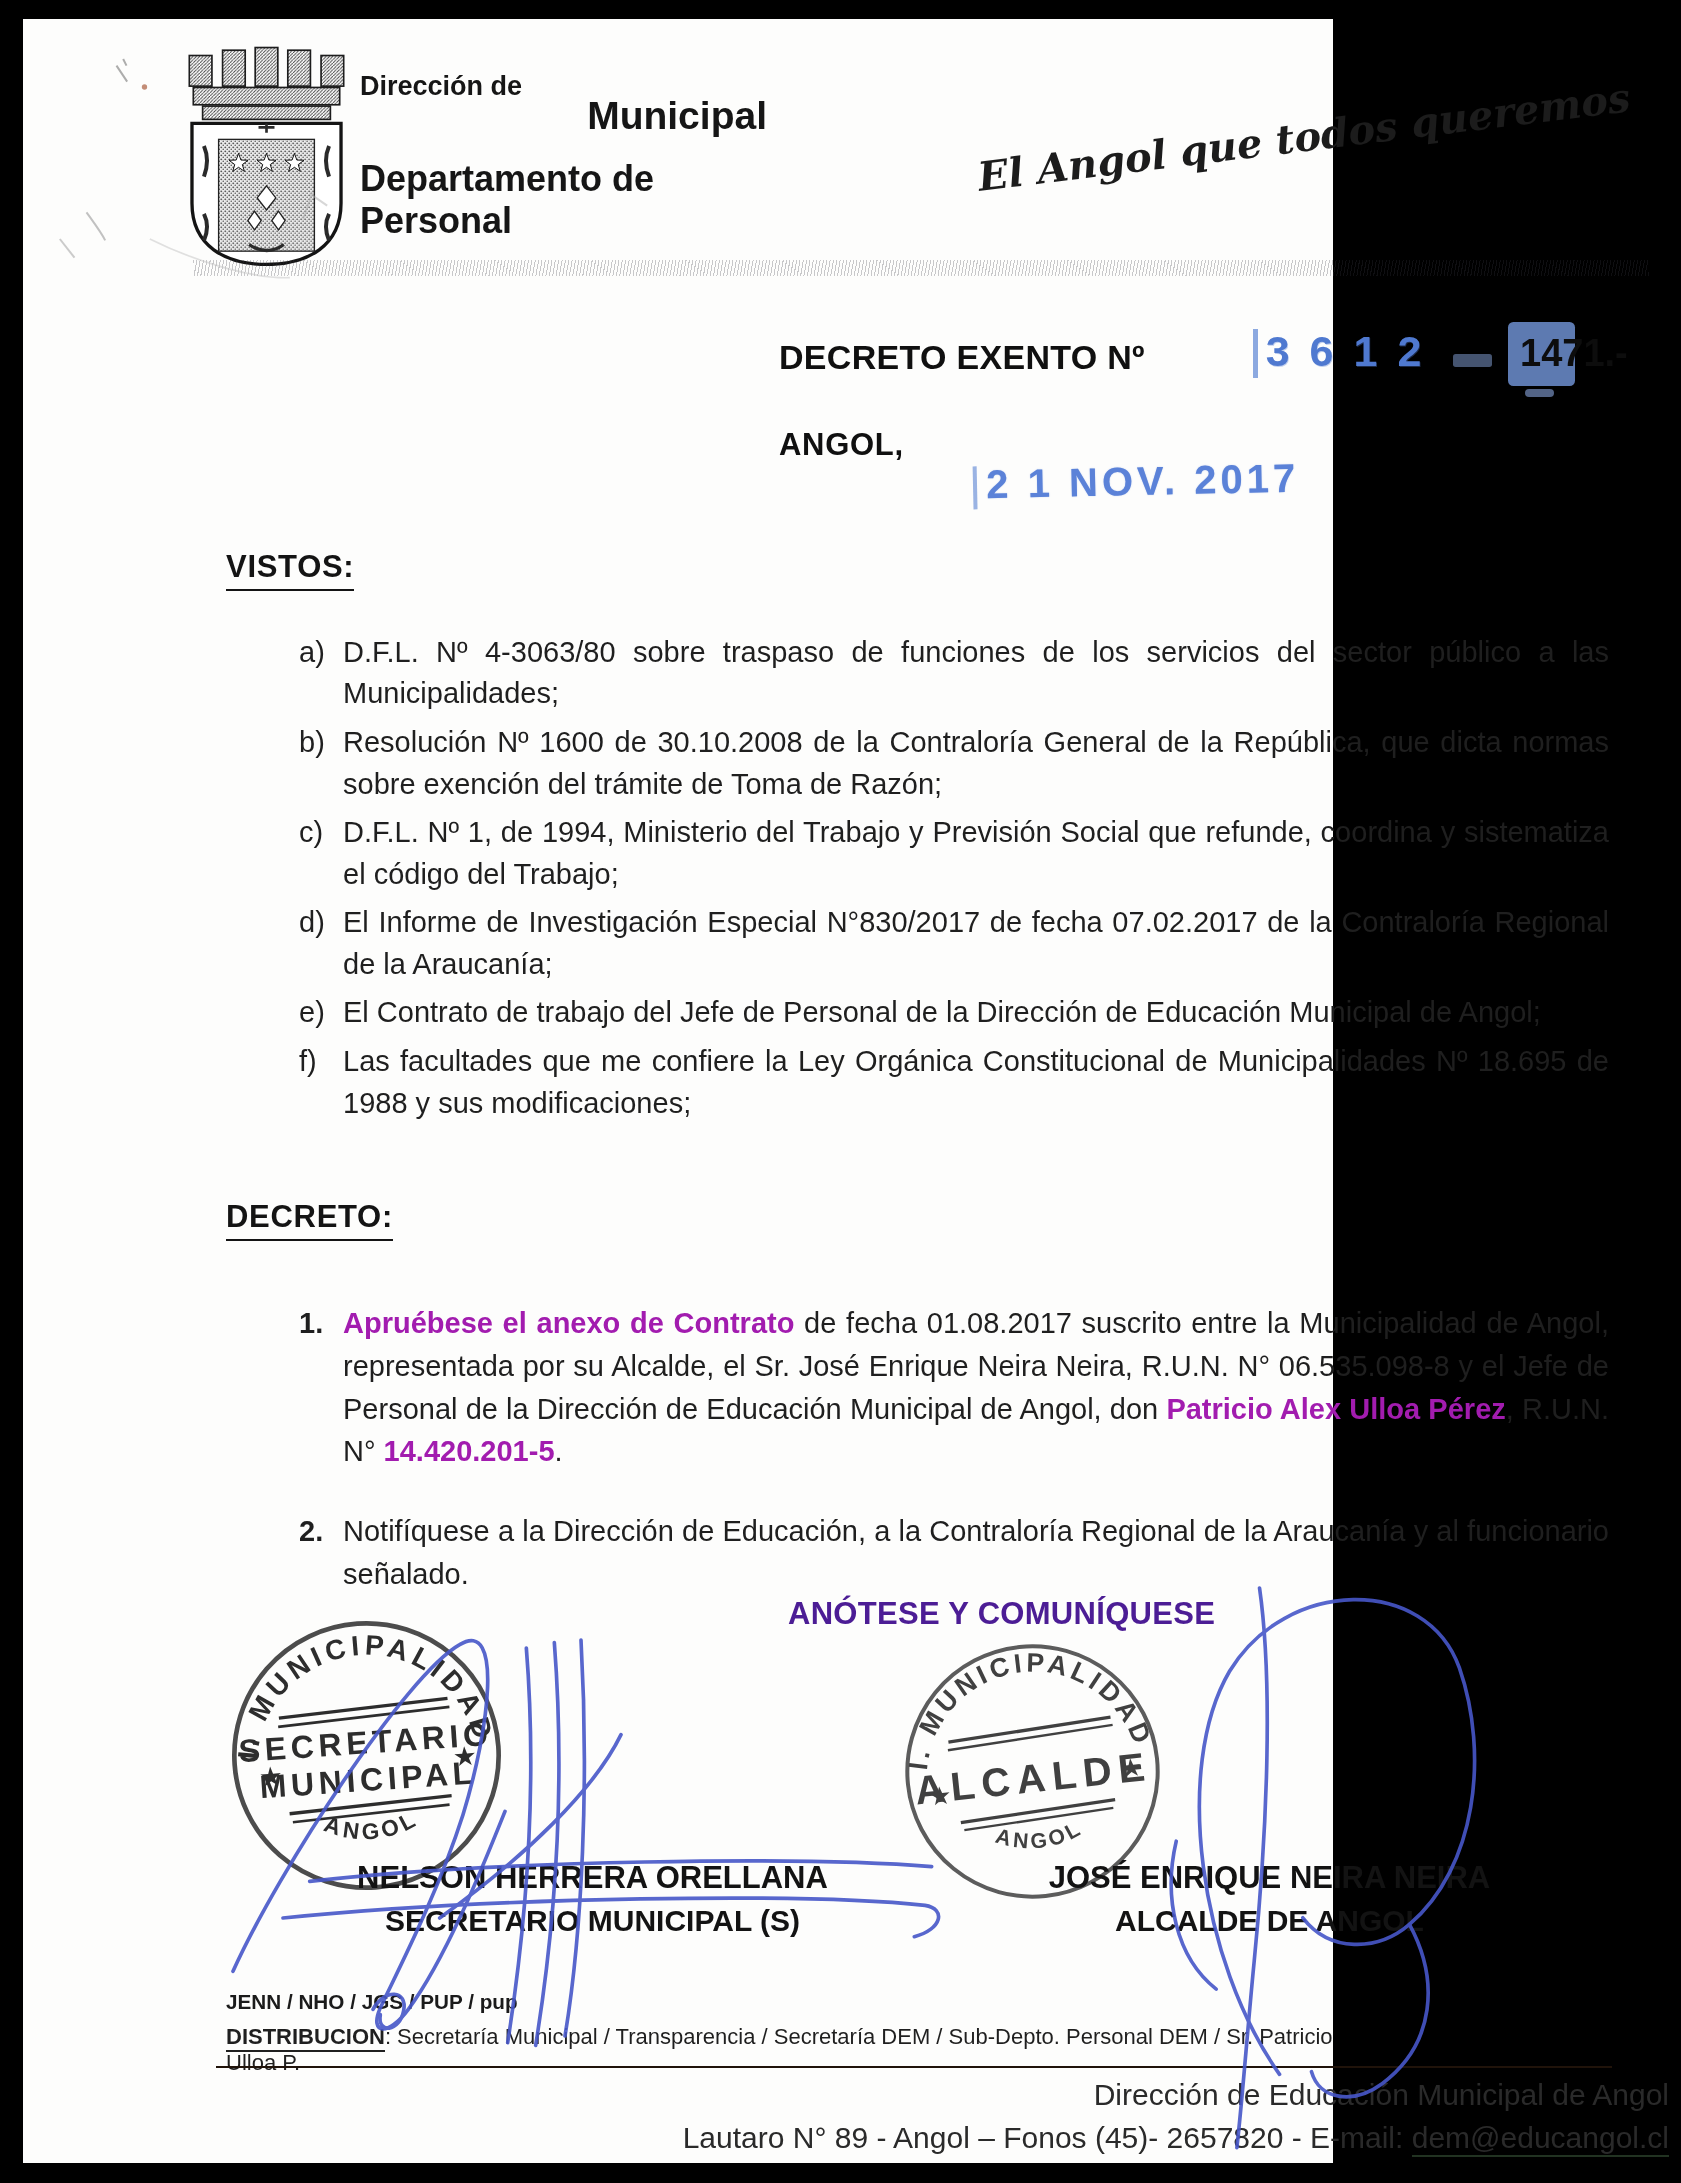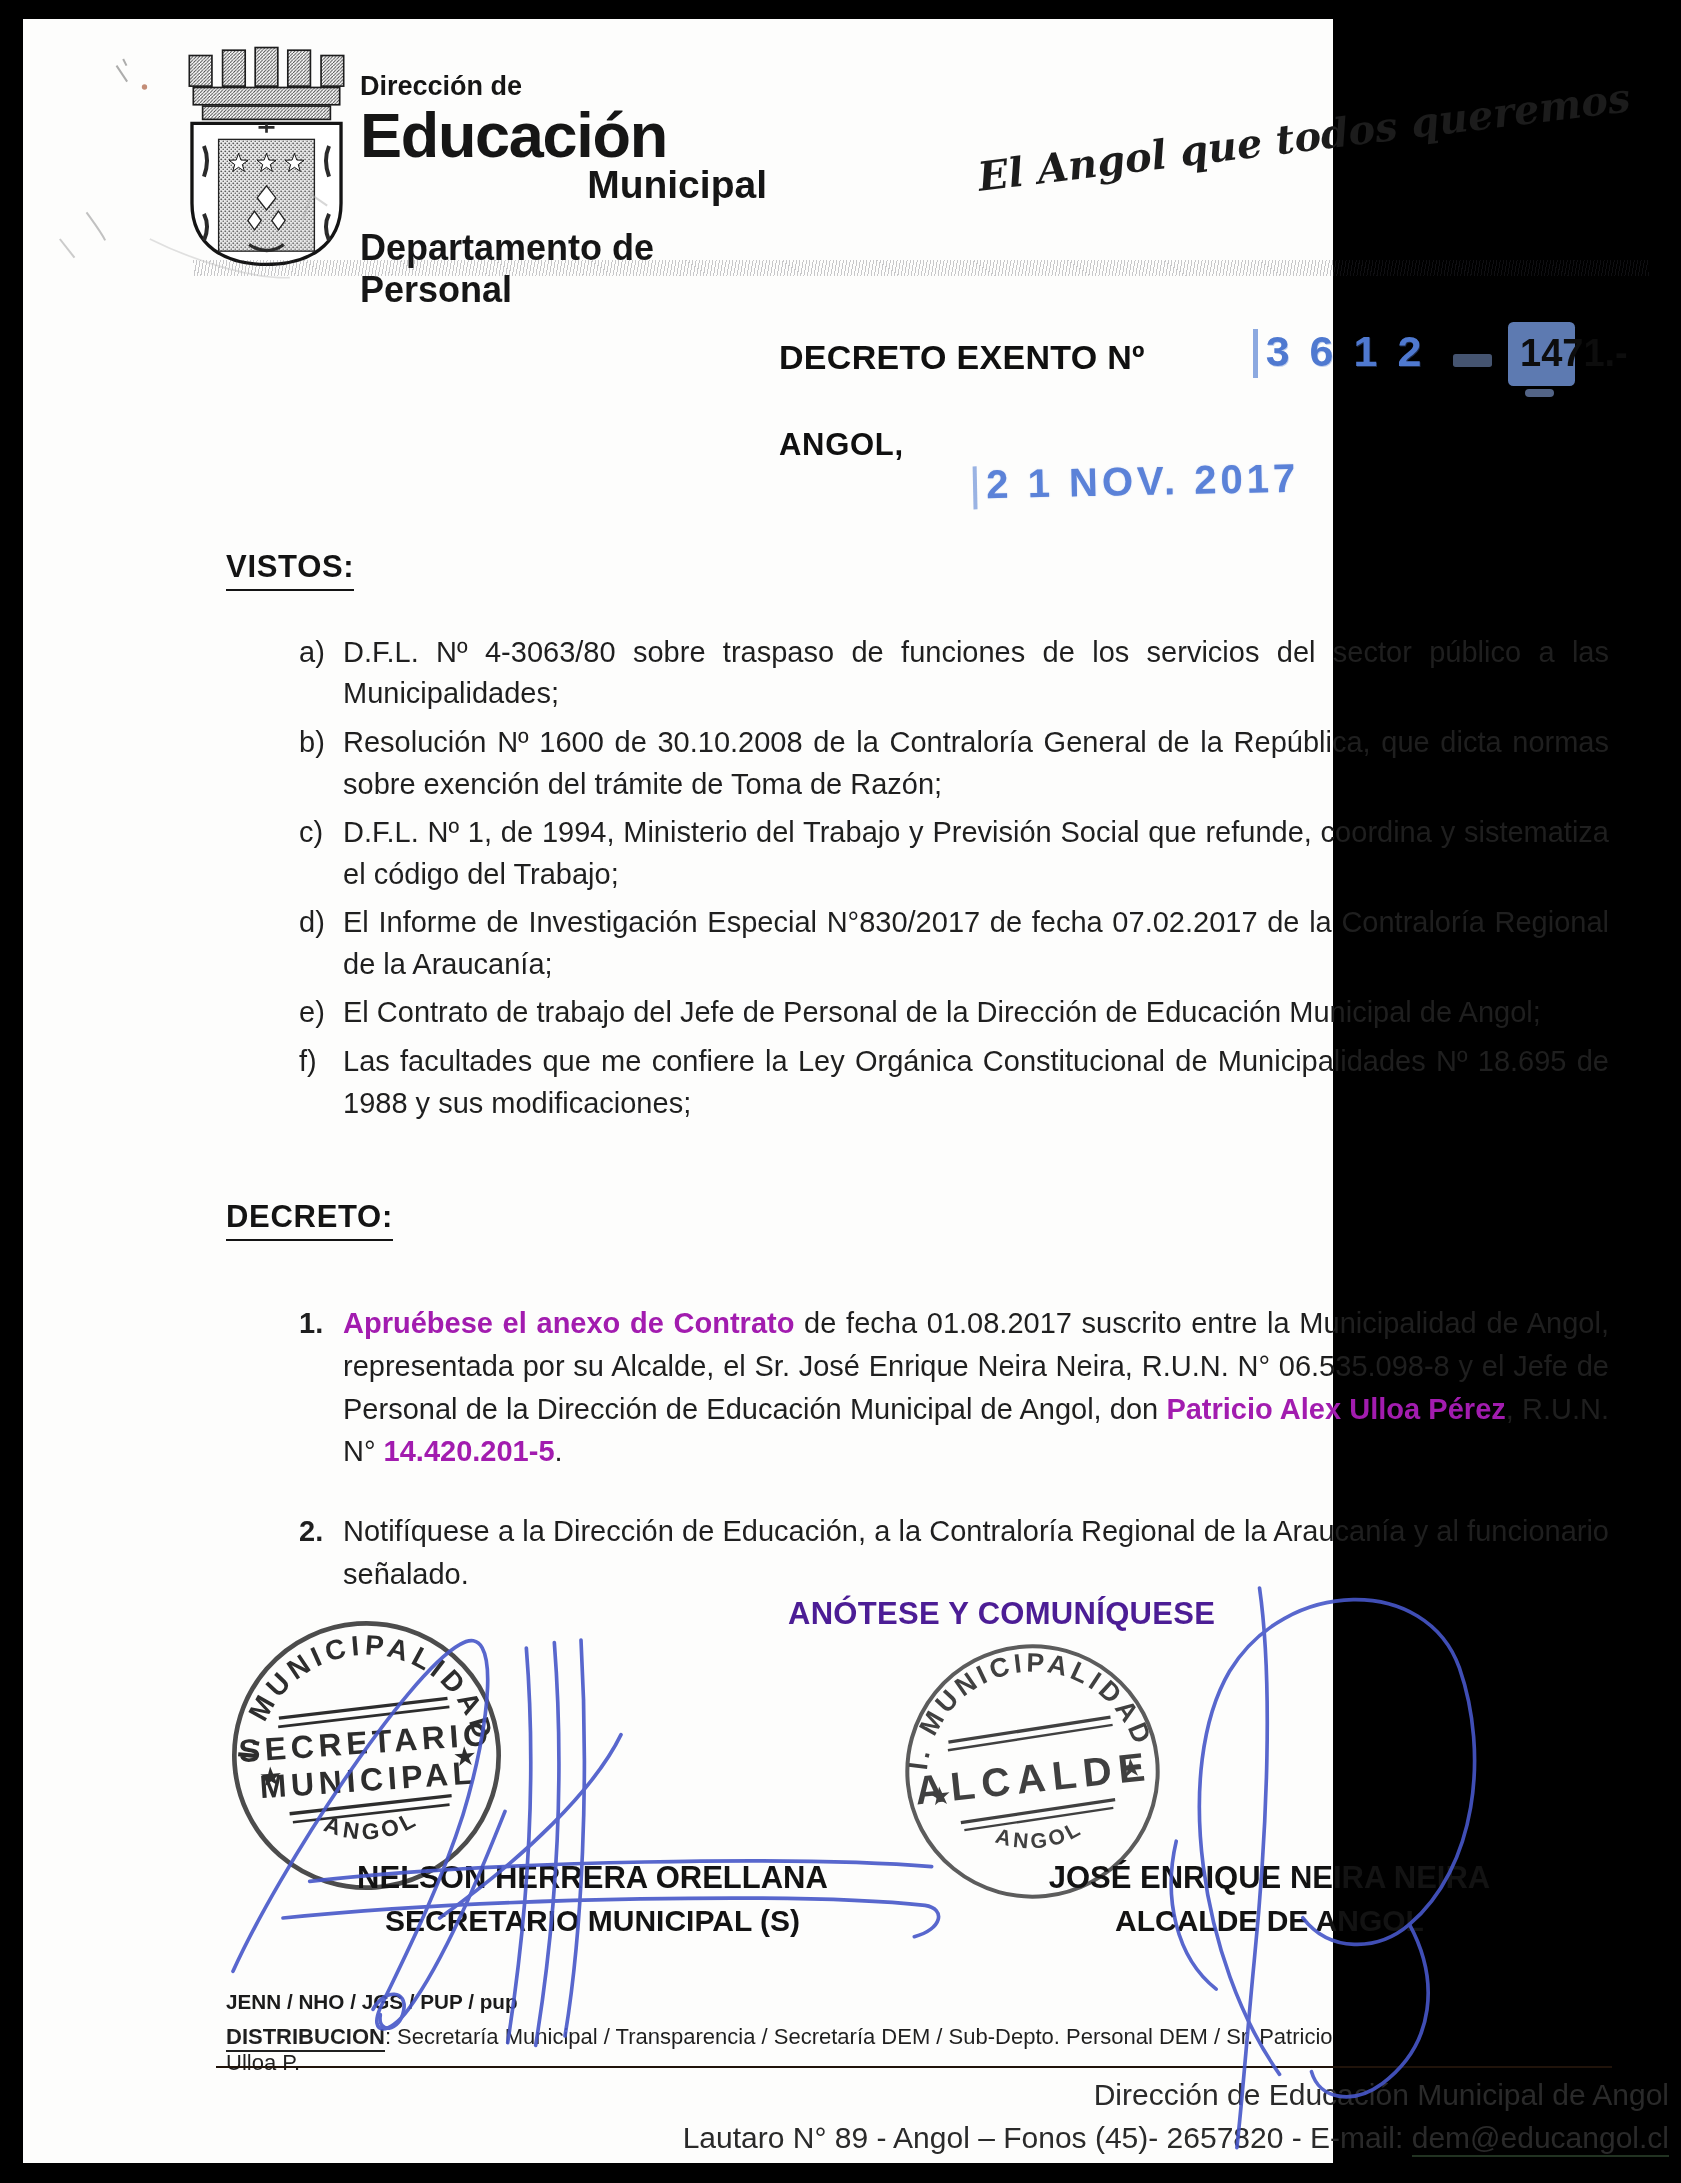--- a/index.html
+++ b/index.html
@@ -126,21 +126,20 @@
     <path d="M130,210 l14,18 -14,18 -14,-18 z" fill="#fff" stroke="#222" stroke-width="2"></path>
     <path d="M112,248 l10,14 -10,14 -10,-14 z M148,248 l10,14 -10,14 -10,-14 z" fill="#fff" stroke="#222" stroke-width="2"></path>
     <path d="M36,150 c6,14 6,30 0,46 M224,150 c-6,14 -6,30 0,46" stroke="#2a2a2a" stroke-width="6" fill="none"></path>
     <path d="M36,252 c6,12 6,26 0,40 M224,252 c-6,12 -6,26 0,40" stroke="#2a2a2a" stroke-width="6" fill="none"></path>
     <path d="M118,122 h24 M130,116 v14" stroke="#2a2a2a" stroke-width="4"></path>
     <path d="M104,298 c16,12 36,12 52,0" stroke="#2a2a2a" stroke-width="5" fill="none"></path>
   </svg>
 
   <div class="head-text">
     <div class="h-l1">Dirección de</div>
-    <div class="h-l2">Educación</div>
     <div class="h-l3">Municipal</div>
     <div class="h-l4">Departamento de Personal</div>
   </div>
 
   <div class="slogan">El Angol que todos queremos</div>
 
   <div class="hatch-divider"></div>
 
   <div class="decree-title">DECRETO EXENTO Nº</div>
 

